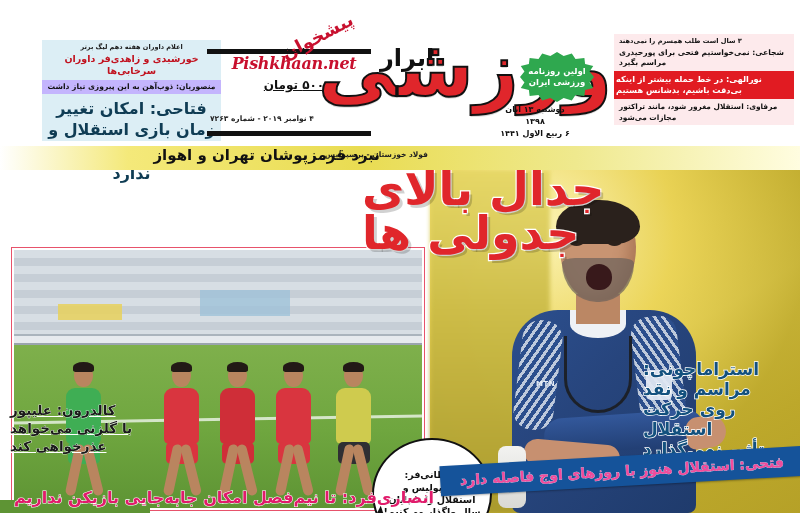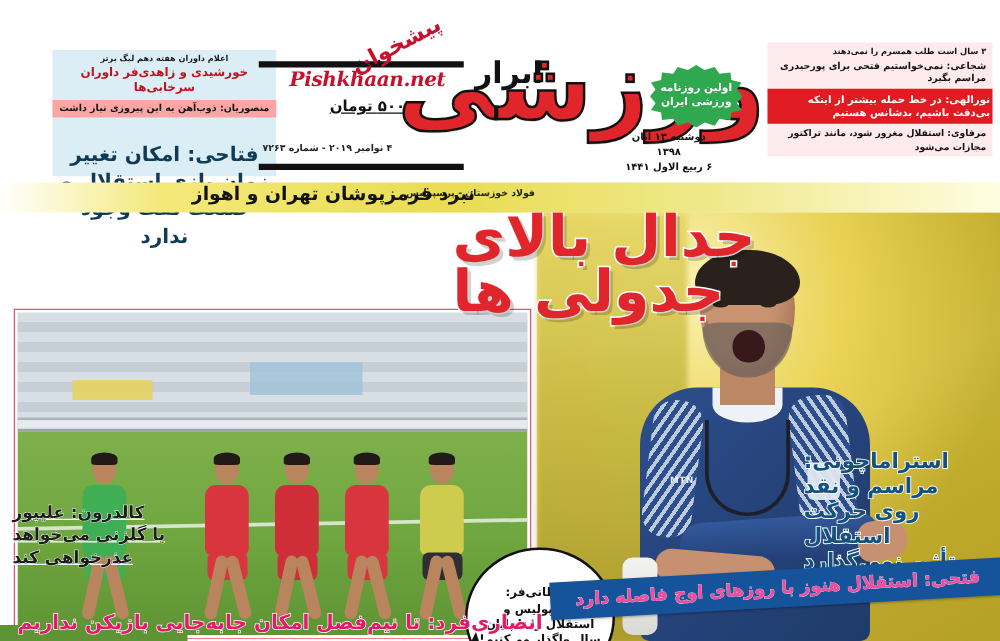--- a/index.html
+++ b/index.html
@@ -15,22 +15,22 @@
 
   
   .news-box{
     position:absolute;left:42px;top:40px;width:179px;height:101px;
     background:#dceef5;box-sizing:border-box;padding:3px 4px 2px;
     text-align:center;direction:rtl;
   }
   .nb-kicker{font-size:6.5px;color:#1a1a1a;line-height:1.25;margin-bottom:2px;font-weight:bold;}
   .nb-head{font-size:9.5px;color:#c1121f;font-weight:bold;line-height:1.25;margin-bottom:3px;}
   .nb-strip{
-    background:#fca5a5;color:#111;font-size:7.6px;font-weight:bold;
-    line-height:1.3;padding:2px 2px;margin:0 -4px 19px;
+    background:#c4b5fd;color:#111;font-size:7.6px;font-weight:bold;
+    line-height:1.3;padding:2px 2px;margin:0 -4px 4px;
   }
   .nb-body{font-size:16px;color:#0f3c54;line-height:1.35;font-weight:bold;}
 
   
   .pk{position:absolute;left:224px;top:6px;width:140px;height:86px;}
   .pk-script{
     position:absolute;right:6px;top:0px;width:120px;height:48px;
     color:#c8102e;font-size:18px;font-weight:bold;direction:rtl;
     transform:rotate(-28deg);transform-origin:100% 50%;text-align:right;
     white-space:nowrap;
@@ -89,21 +89,21 @@
   
   .date-block{
     position:absolute;left:496px;top:104px;width:78px;text-align:center;
     font-size:8px;color:#111;direction:rtl;line-height:1.5;font-weight:bold;
   }
 
   
   .rbox{
     position:absolute;left:614px;top:34px;width:180px;height:91px;
     background:#fdeaec;box-sizing:border-box;padding:3px 5px;
-    text-align:right;direction:rtl;
+    text-align:left;direction:rtl;
   }
   .rb-kicker{font-size:6.6px;color:#111;line-height:1.3;font-weight:bold;}
   .rb-sub{font-size:7.6px;color:#111;line-height:1.35;margin:2px 0 3px;font-weight:bold;}
   .rb-red{
     background:#e11b22;color:#fff;font-size:8.2px;font-weight:bold;
     line-height:1.35;padding:3px 2px;margin:0 -5px 3px;
   }
   .rb-foot{font-size:7.4px;color:#111;line-height:1.4;font-weight:bold;}
 
   

